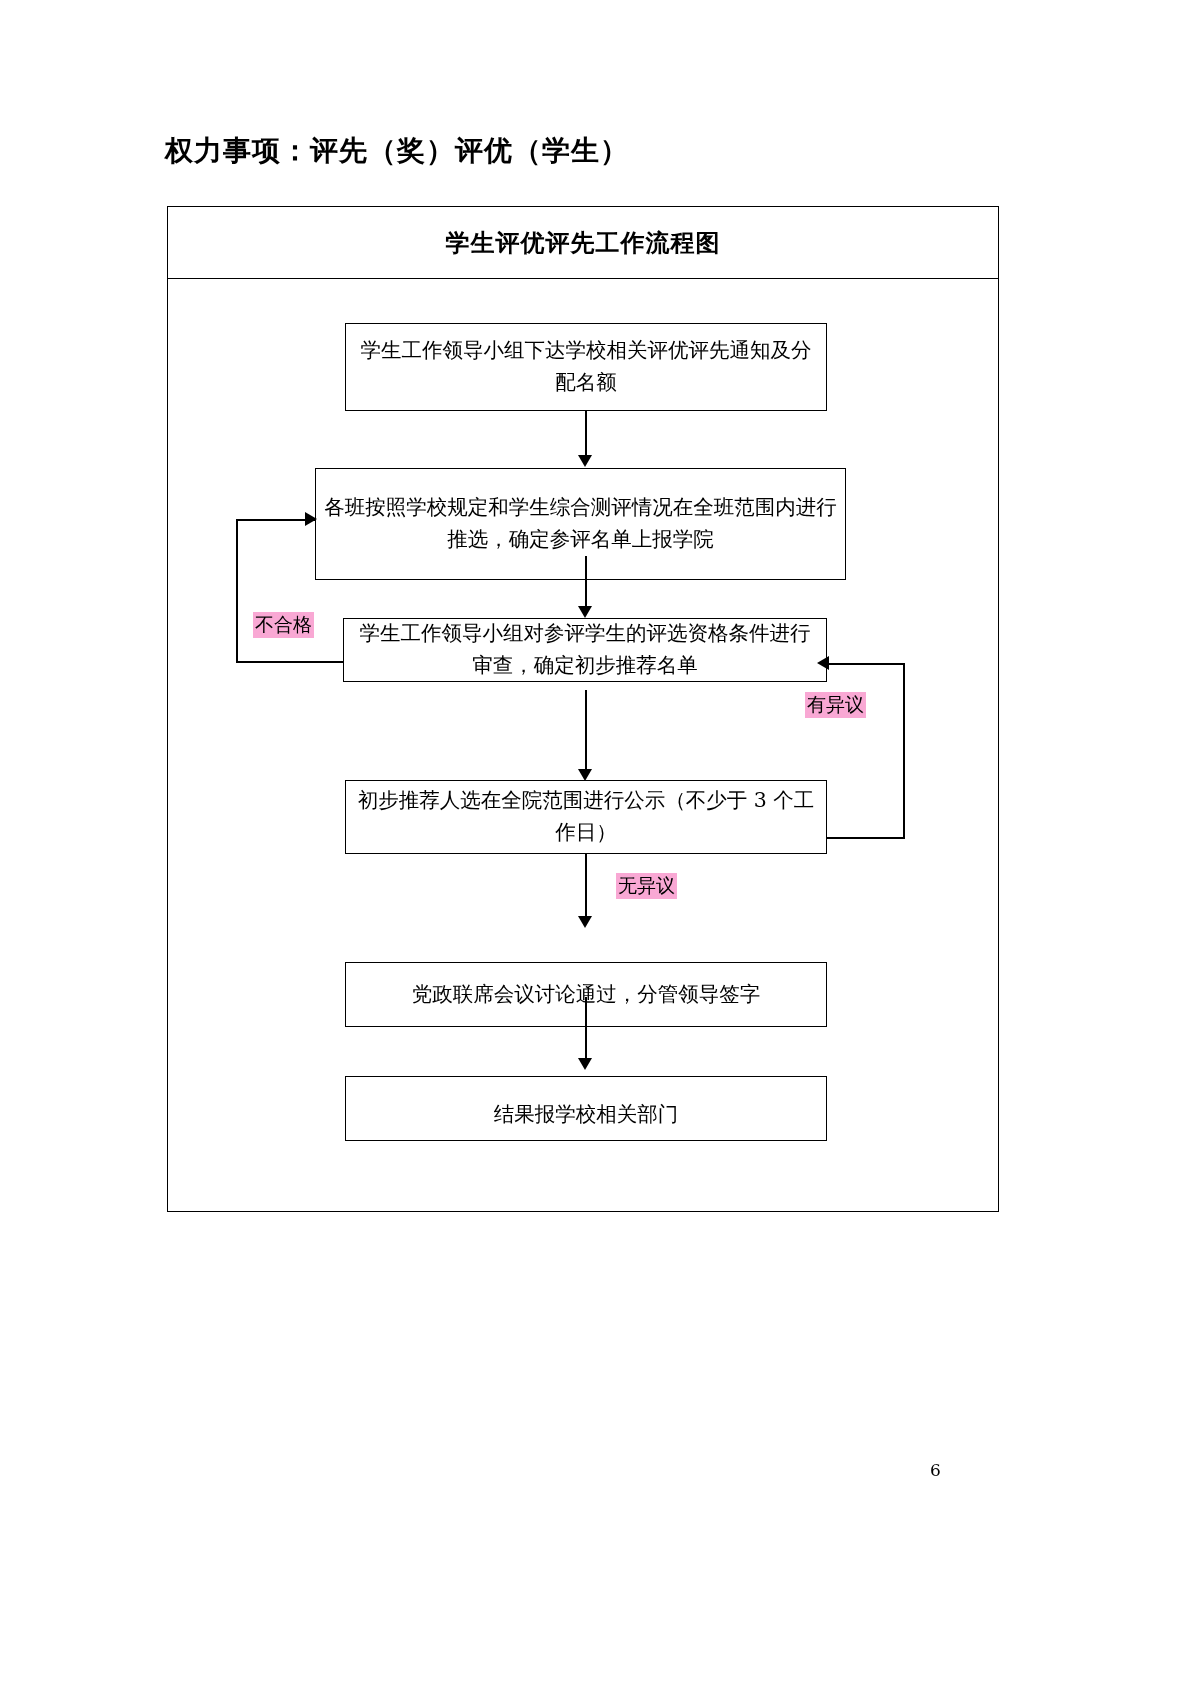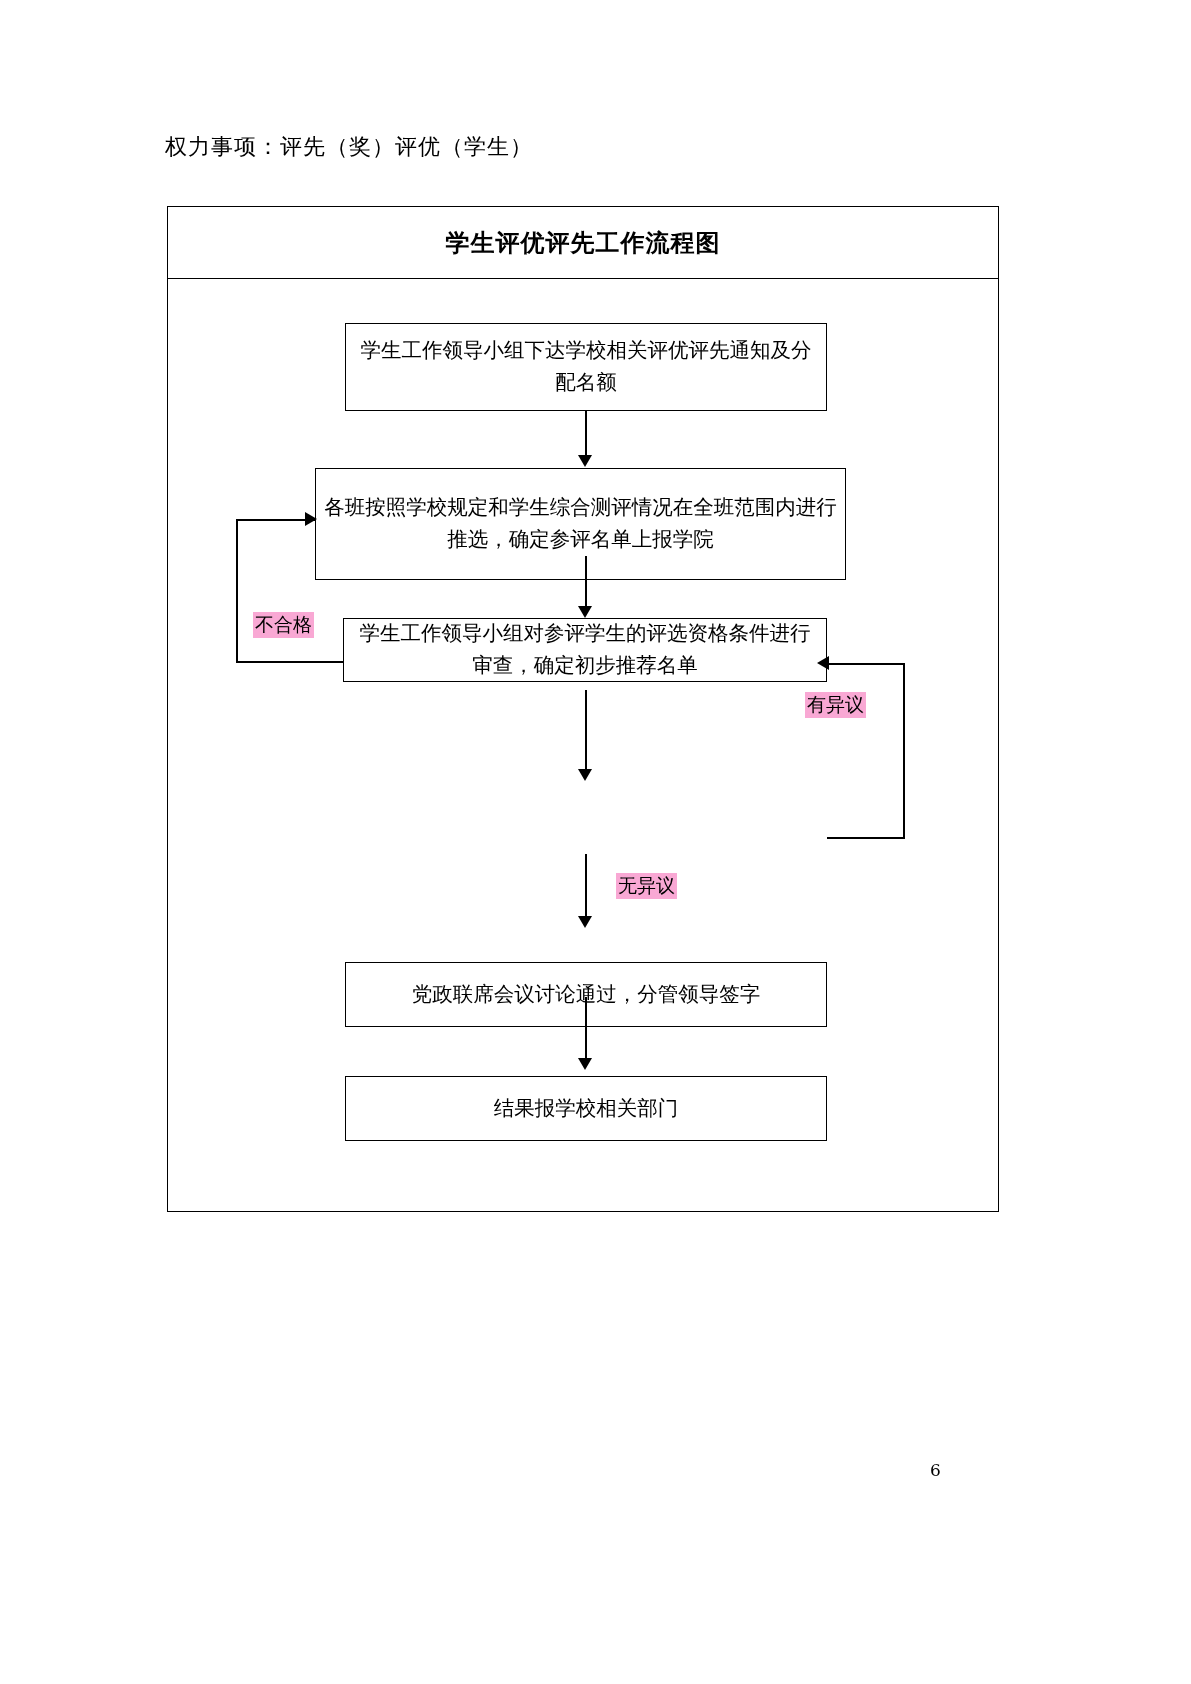--- a/index.html
+++ b/index.html
@@ -17,22 +17,22 @@
   .page {
     position: absolute;
     left: 0; top: 0;
     width: 1191px;
     height: 1684px;
   }
   #doc-title {
     position: absolute;
     left: 165px;
     top: 132px;
-    font-size: 22px;
-    font-weight: normal;
+    font-size: 28px;
+    font-weight: bold;
     letter-spacing: 1px;
     white-space: nowrap;
   }
   #flow-frame {
     position: absolute;
     left: 167px;
     top: 206px;
     width: 832px;
     height: 1006px;
     border: 1.5px solid #000;
@@ -147,37 +147,40 @@
 
   <div class="hline" style="left:236px; top:661px; width:108px;"></div>
   <div class="vline" style="left:236px; top:519px; height:144px;"></div>
   <div class="hline" style="left:236px; top:519px; width:79px;"></div>
   <div class="arrowhead-right" style="left:305px; top:512px;"></div>
   <div class="edge-label" style="left:253px; top:612px;">不合格</div>
 
   <div class="vline" style="left:585px; top:690px; height:83px;"></div>
   <div class="arrowhead-down" style="left:578px; top:769px;"></div>
 
+  <div class="node" style="left:345px; top:780px; width:482px; height:74px;">
+    <span>初步推荐人选在全院范围进行公示（不少于 3 个工作日）</span>
+  </div>
 
   <div class="hline" style="left:827px; top:837px; width:78px;"></div>
   <div class="vline" style="left:903px; top:663px; height:176px;"></div>
   <div class="hline" style="left:827px; top:663px; width:78px;"></div>
   <div class="arrowhead-left" style="left:817px; top:656px;"></div>
   <div class="edge-label" style="left:805px; top:692px;">有异议</div>
 
   <div class="vline" style="left:585px; top:854px; height:66px;"></div>
   <div class="arrowhead-down" style="left:578px; top:916px;"></div>
   <div class="edge-label" style="left:616px; top:873px;font-family:Liberation Serif, serif;">无异议</div>
 
   <div class="node" style="left:345px; top:932px; width:482px; height:65px;margin-top:30px;">
     <span>党政联席会议讨论通过，分管领导签字</span>
   </div>
 
   <div class="vline" style="left:585px; top:997px; height:65px;"></div>
   <div class="arrowhead-down" style="left:578px; top:1058px;"></div>
 
-  <div class="node" style="left:345px; top:1076px; width:482px; height:65px;">
+  <div class="node" style="left:345px; top:1076px; width:482px; height:65px;align-items:flex-end;">
     <span>结果报学校相关部门</span>
   </div>
 
   <div id="page-number">6</div>
 
 </div>
 
 </body></html>

